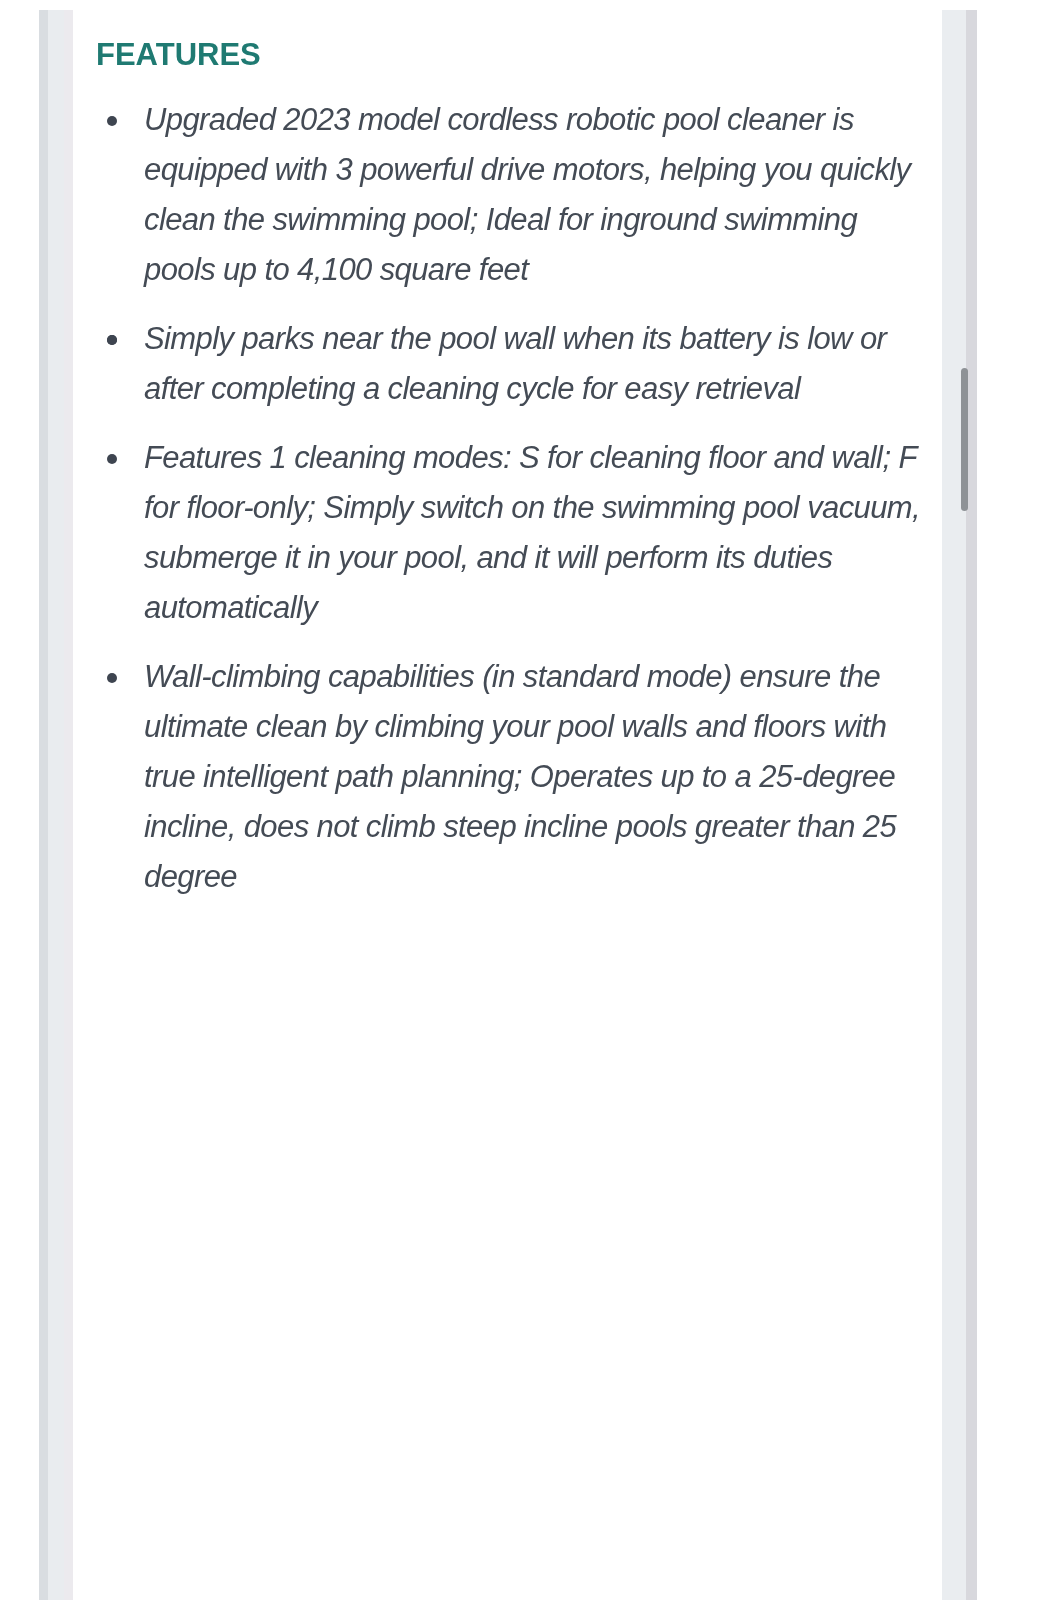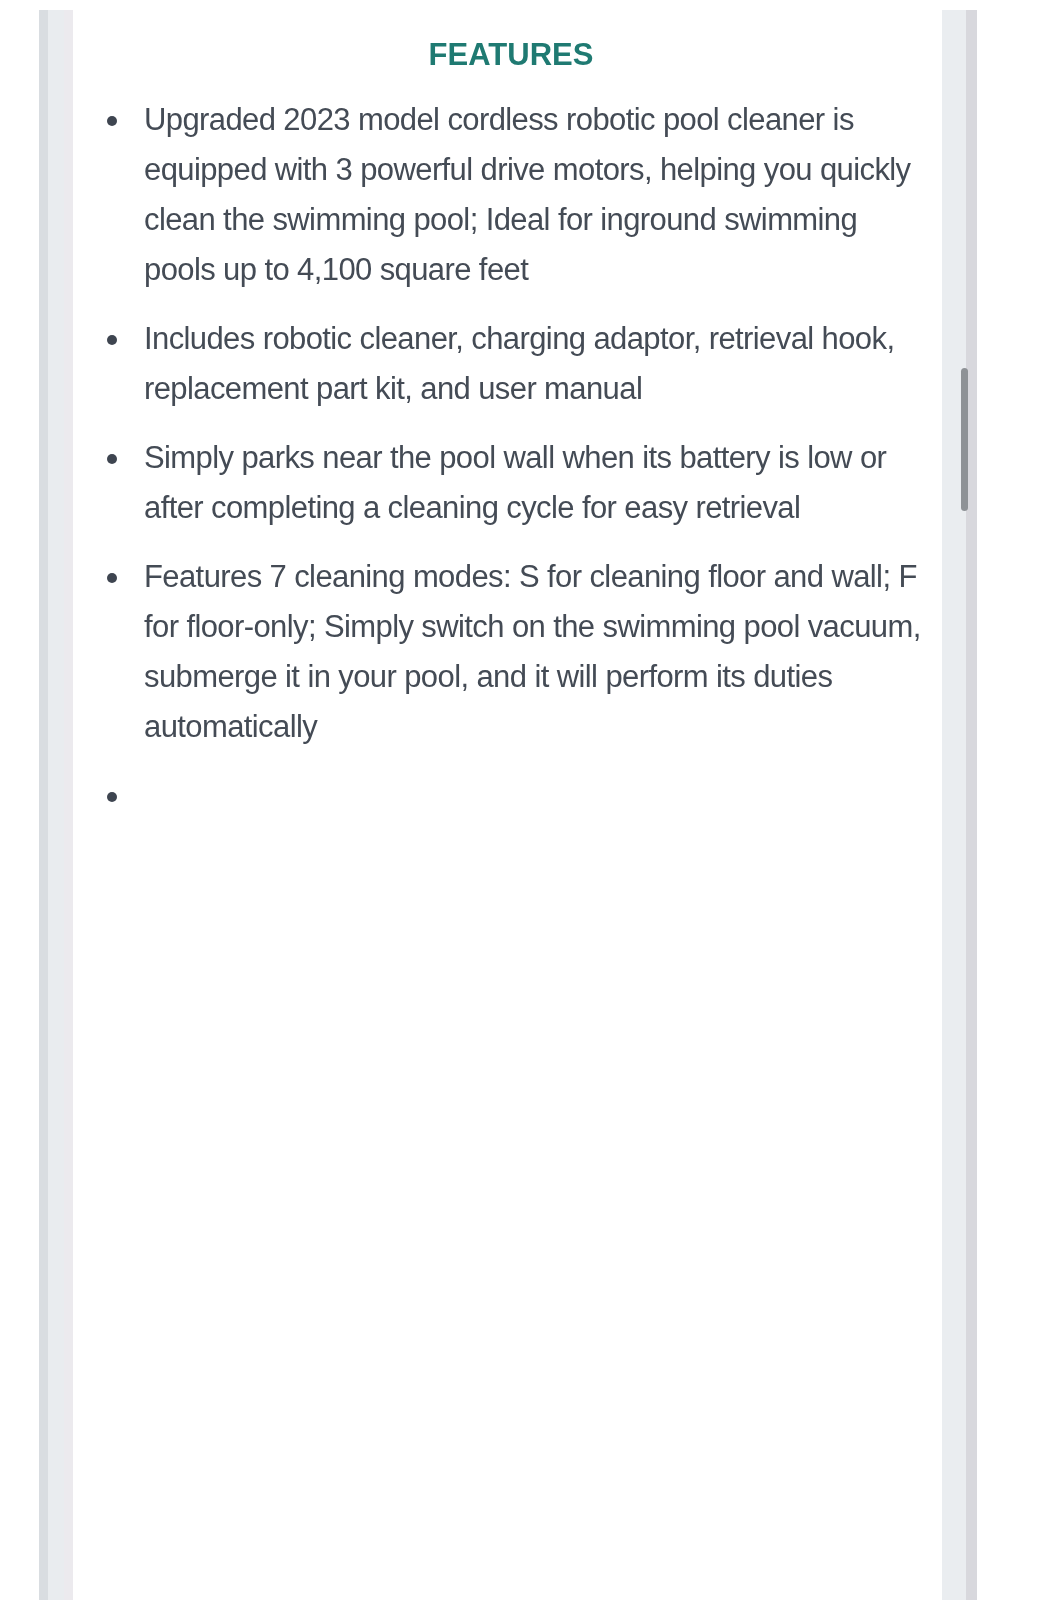--- a/index.html
+++ b/index.html
@@ -18,24 +18,24 @@
   }
   .scroll-thumb {
     position: absolute; left: 961px; top: 368px; width: 7px; height: 143px;
     background: #8e9296; border-radius: 4px;
   }
   .content {
     position: absolute; left: 96px; top: 30px; width: 830px;
   }
   .heading {
     color: #1f7a72; font-weight: bold; font-size: 31px; letter-spacing: 0px;
-    margin: 5px 0 16px 0; line-height: 40px; text-align: center;
+    margin: 5px 0 16px 0; line-height: 40px;
   }
   ul.features {
-    list-style: none; margin: 0; padding: 0; margin-top: 20px;
+    list-style: none; margin: 0; padding: 0; margin-top: 20px; font-style: italic;
   }
   ul.features li {
     position: relative; padding-left: 48px;
     font-size: 31px; line-height: 50px; color: #444b55;
     margin-bottom: 19px; letter-spacing: -0.6px;
   }
   ul.features li .bullet {
     position: absolute; left: 11px; top: 21px; width: 10px; height: 10px;
     border-radius: 50%; background: #3e4550;
   }
@@ -44,18 +44,18 @@
 <body>
 
 <div class="band-left"></div>
 <div class="band-right"></div>
 <div class="scroll-thumb"></div>
 
 <div class="content">
   <h2 class="heading">FEATURES</h2>
   <ul class="features">
     <li><span class="bullet"></span><span>Upgraded 2023 model cordless robotic pool cleaner is equipped with 3 powerful drive motors, helping you quickly clean the swimming pool; Ideal for inground swimming pools up to 4,100 square feet</span></li>
-    <li><span class="bullet"></span><span>Includes robotic cleaner, charging adaptor, retrieval hook, replacement part kit, and user manual</span></li>
+    <li><span class="bullet"></span></li>
     <li><span class="bullet"></span><span>Simply parks near the pool wall when its battery is low or after completing a cleaning cycle for easy retrieval</span></li>
-    <li><span class="bullet"></span><span>Features 7 cleaning modes: S for cleaning floor and wall; F for floor-only; Simply switch on the swimming pool vacuum, submerge it in your pool, and it will perform its duties automatically</span></li>
-    <li><span class="bullet"></span></li>
+    <li><span class="bullet"></span><span>Features 1 cleaning modes: S for cleaning floor and wall; F for floor-only; Simply switch on the swimming pool vacuum, submerge it in your pool, and it will perform its duties automatically</span></li>
+    <li><span class="bullet"></span><span>Wall-climbing capabilities (in standard mode) ensure the ultimate clean by climbing your pool walls and floors with true intelligent path planning; Operates up to a 25-degree incline, does not climb steep incline pools greater than 25 degree</span></li>
   </ul>
 </div>
 
 </body></html>

